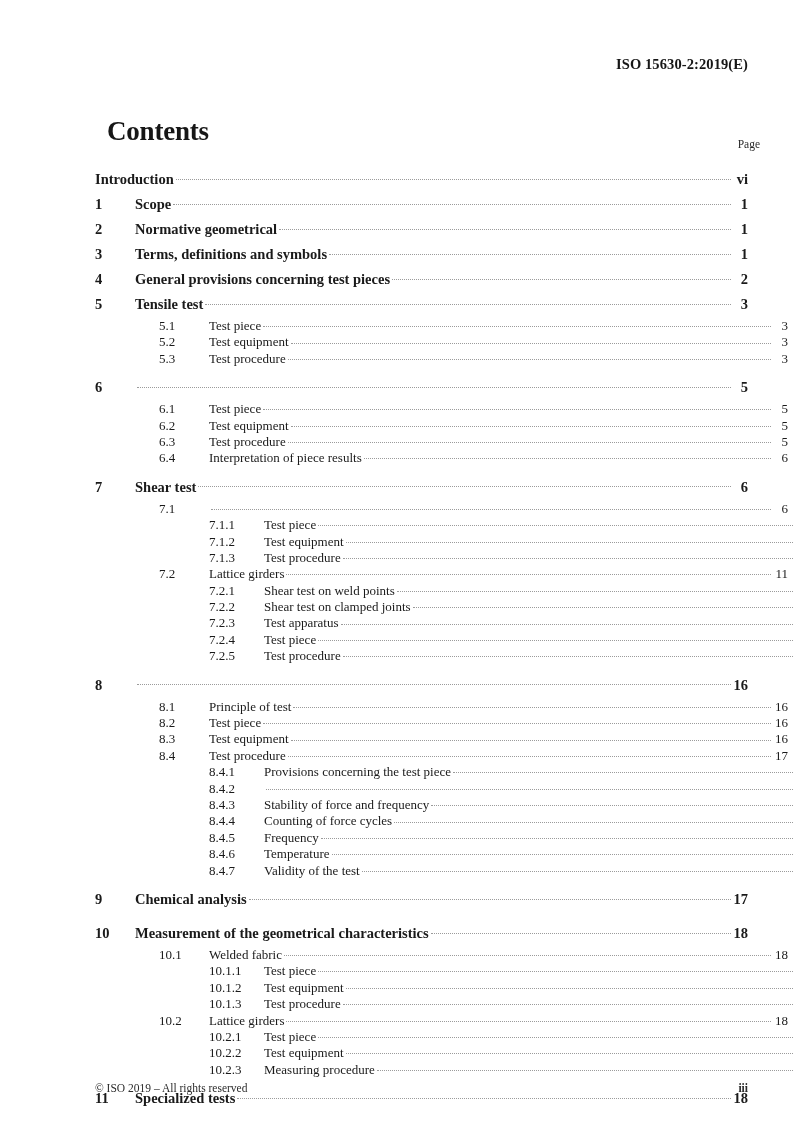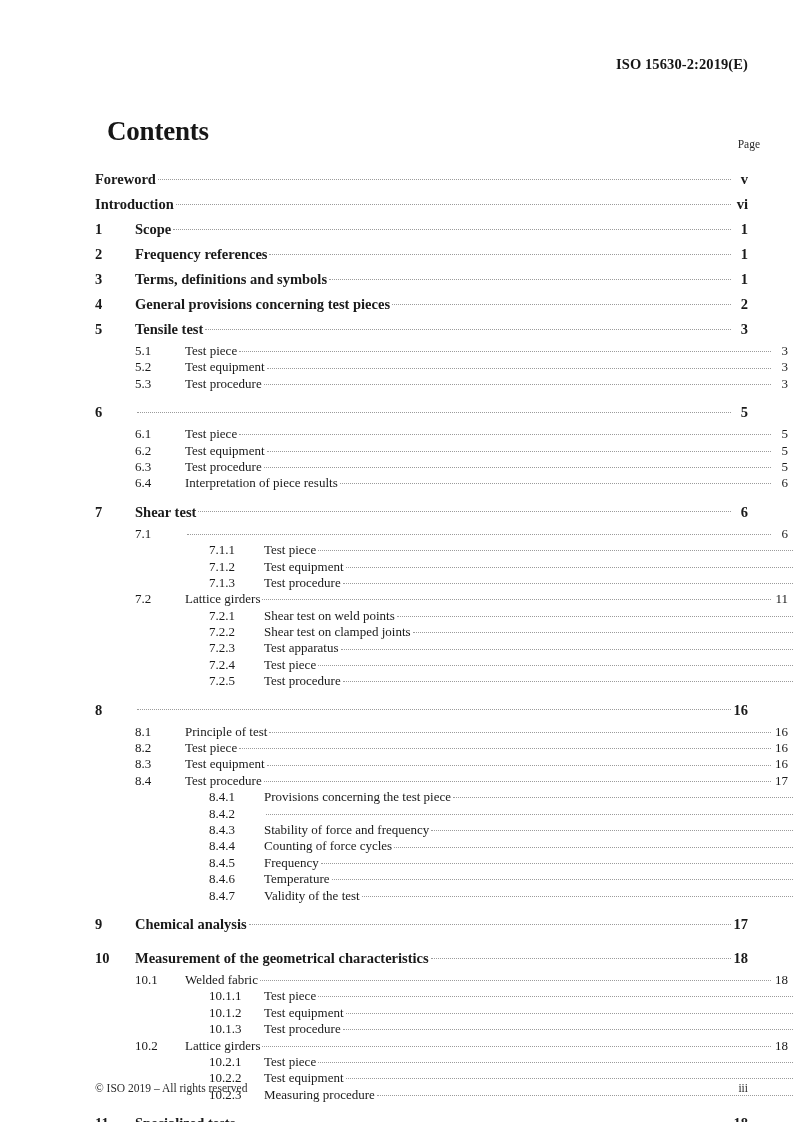--- a/index.html
+++ b/index.html
@@ -128,21 +128,21 @@
   .lvl-1 .toc-dots::after { bottom: 0.30em; }
 
   
   .lvl-2 {
     font-size: 13px;
     font-weight: normal;
     height: 16.4px;
     line-height: 16.4px;
     padding-left: 40px;
   }
-  .lvl-2 .toc-num { width: 50px; }
+  .lvl-2 .toc-num { width: 50px; margin-left: 24px; }
   .lvl-2 .toc-page { min-width: 14px; }
 
   
   .lvl-3 {
     font-size: 13px;
     font-weight: normal;
     height: 16.4px;
     line-height: 16.4px;
     padding-left: 90px;
   }
@@ -166,57 +166,51 @@
   }
   .footer-left {
     position: absolute;
     left: 0;
     top: 0;
   }
   .footer-right {
     position: absolute;
     right: 0;
     top: 0;
-    font-weight: normal;
+    font-weight: bold;
   }
 </style>
 </head>
 <body>
 
 <div class="page">
 
   <div class="doc-header">ISO 15630-2:2019(E)</div>
 
   <div class="contents-row">
     <div class="contents-title">Contents</div>
     <div class="page-label">Page</div>
   </div>
 
   <div class="toc">
       <div class="toc-entry lvl-front">
         <span class="toc-num"></span>
-        <span class="toc-text">Foreword</span>
-        <span class="toc-dots"></span>
-        <span class="toc-page">v</span>
-      </div>
-      <div class="toc-entry lvl-front">
-        <span class="toc-num"></span>
         <span class="toc-text">Introduction</span>
         <span class="toc-dots"></span>
         <span class="toc-page">vi</span>
       </div>
       <div class="toc-entry lvl-1">
         <span class="toc-num">1</span>
         <span class="toc-text">Scope</span>
         <span class="toc-dots"></span>
         <span class="toc-page">1</span>
       </div>
       <div class="toc-entry lvl-1">
         <span class="toc-num">2</span>
-        <span class="toc-text">Frequency references</span>
+        <span class="toc-text">Normative geometrical</span>
         <span class="toc-dots"></span>
         <span class="toc-page">1</span>
       </div>
       <div class="toc-entry lvl-1">
         <span class="toc-num">3</span>
         <span class="toc-text">Terms, definitions and symbols</span>
         <span class="toc-dots"></span>
         <span class="toc-page">1</span>
       </div>
       <div class="toc-entry lvl-1">

